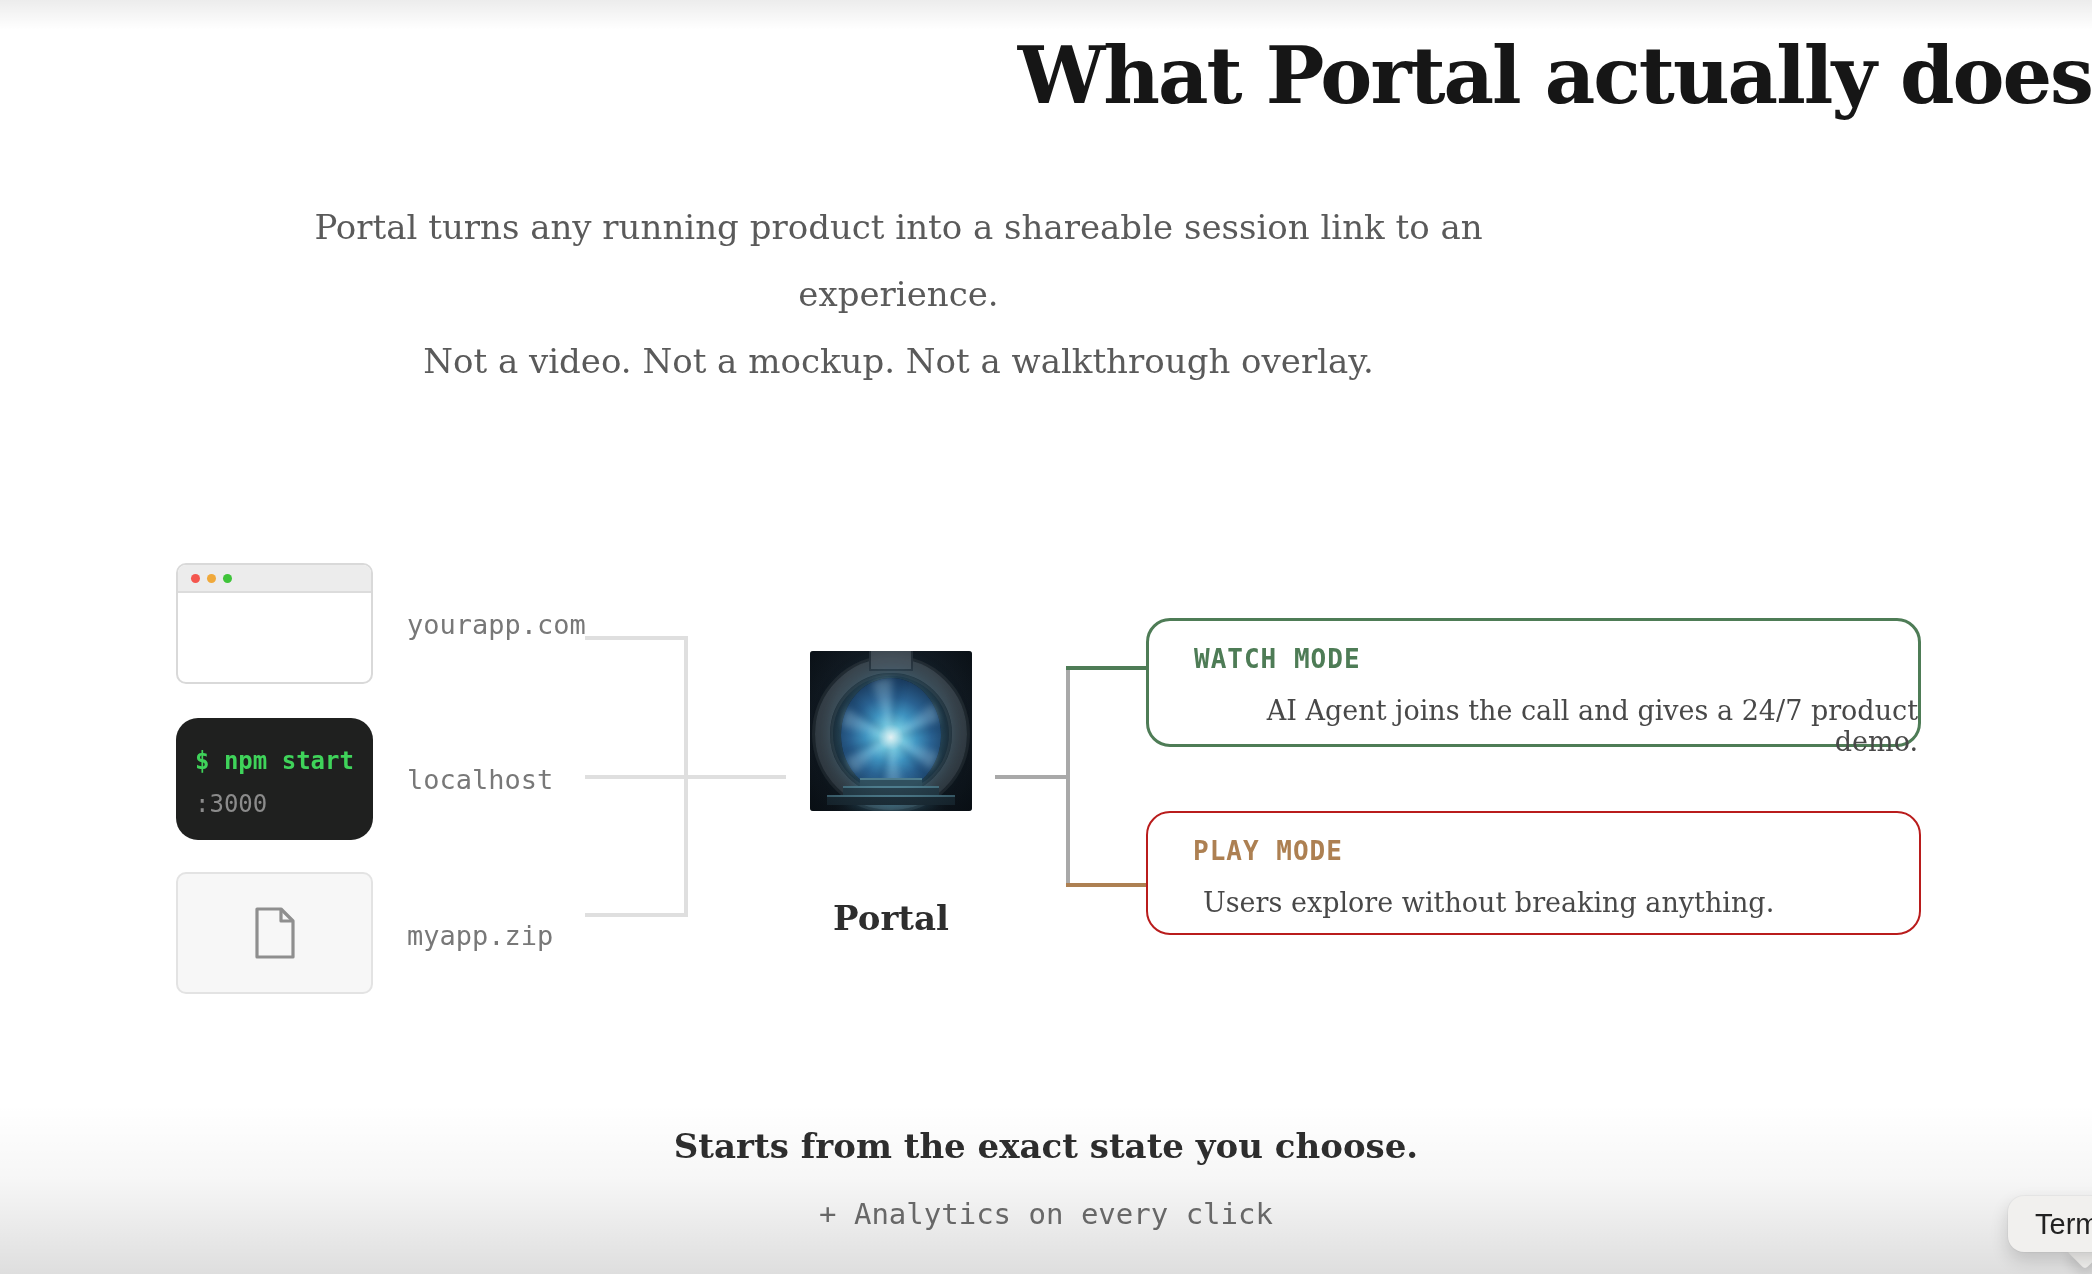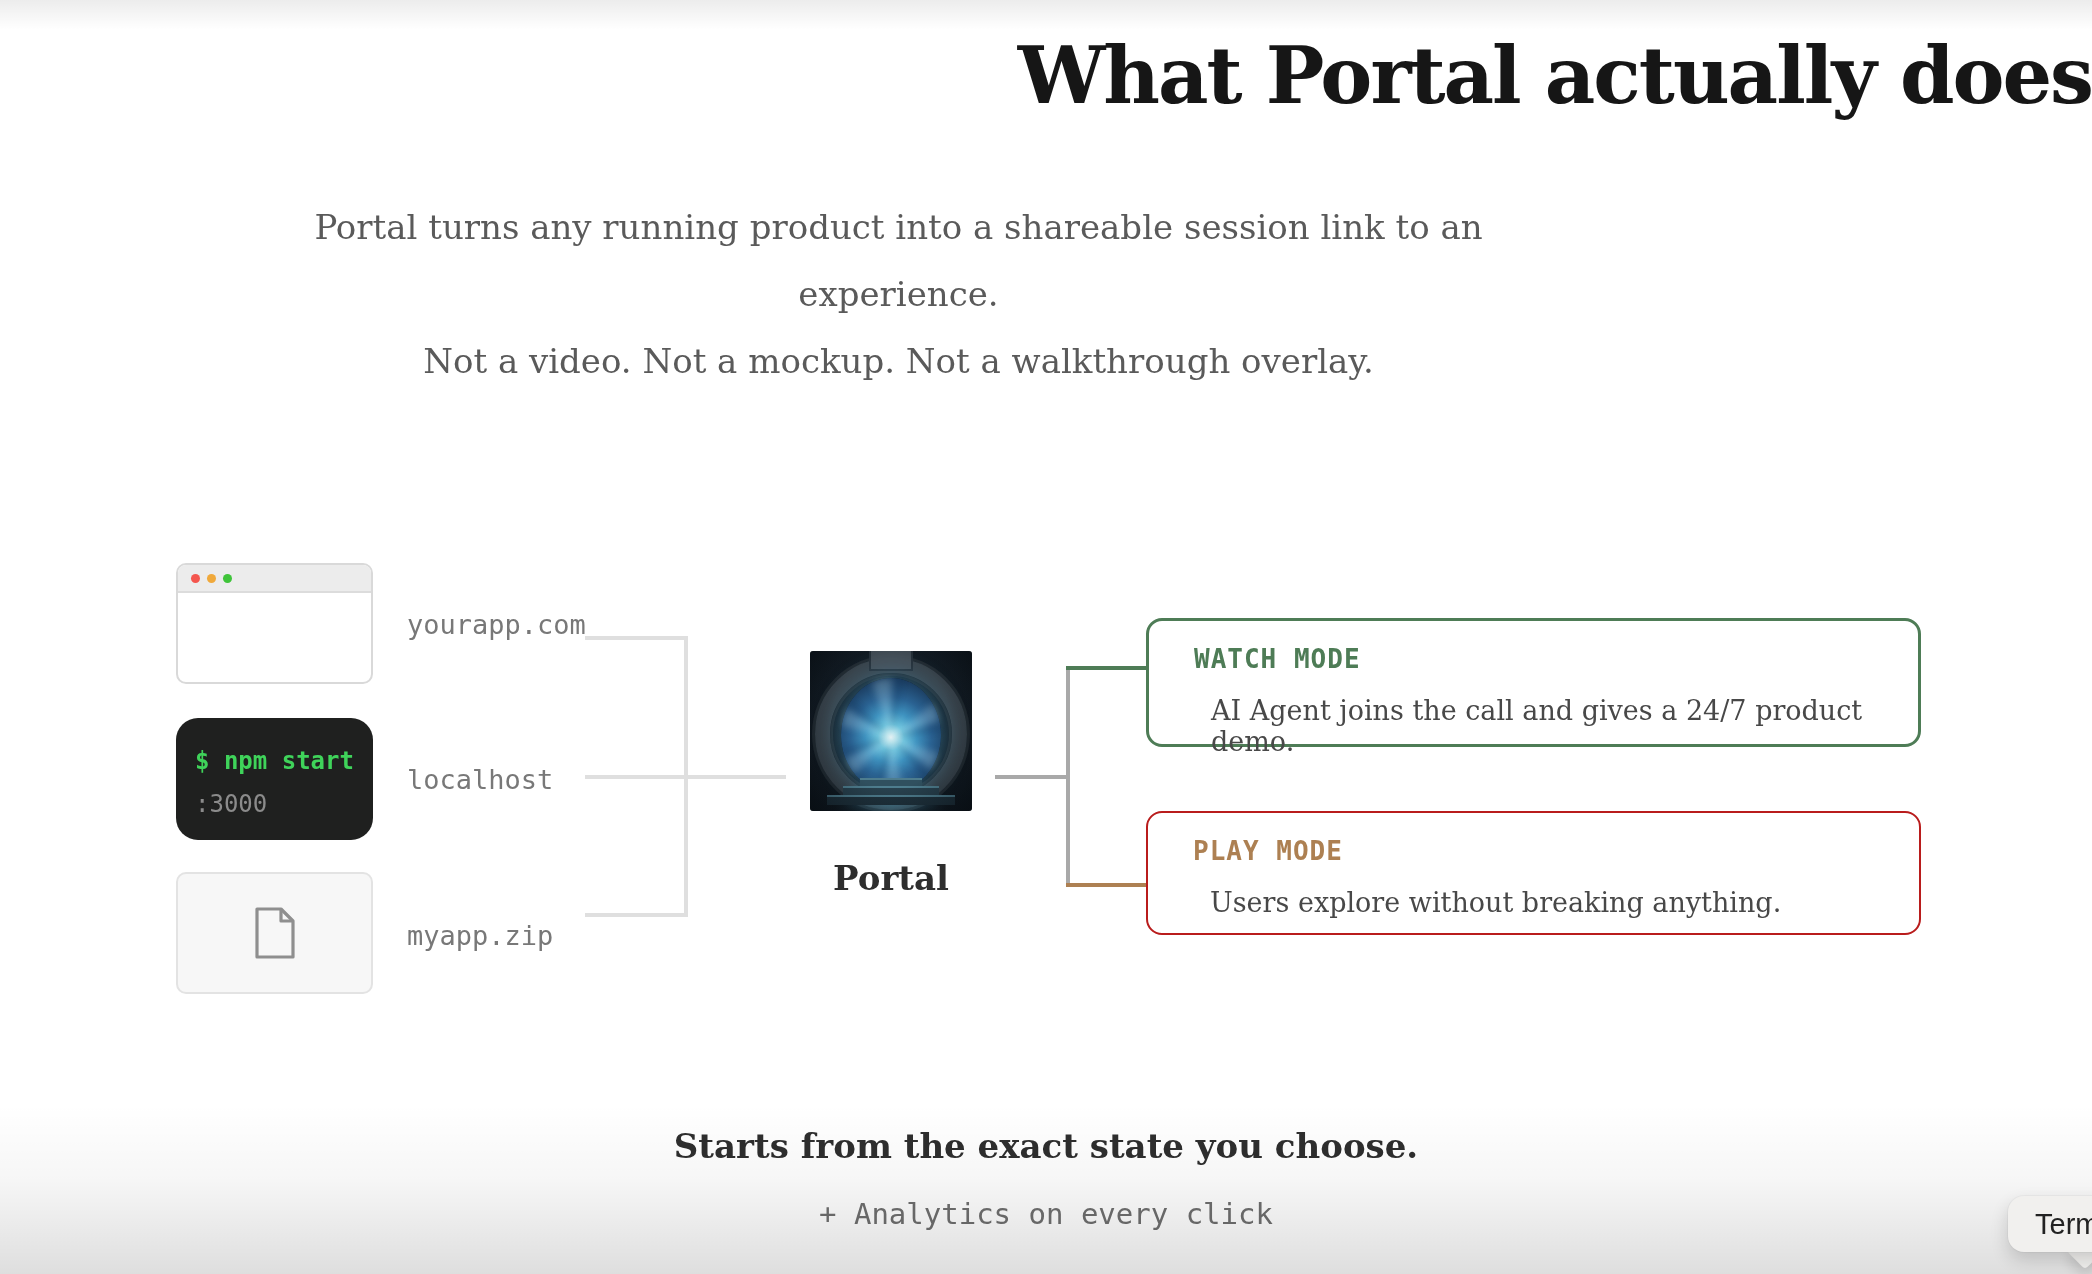--- a/index.html
+++ b/index.html
@@ -73,32 +73,32 @@
   .p-steps { position:absolute; left:0; bottom:6px; width:162px; }
   .p-steps div { margin:0 auto; border-top:2px solid #4e7d8e; }
   .p-step1 { width:62px; height:8px; background:#30505f; }
   .p-step2 { width:96px; height:9px; background:#28414e; }
   .p-step3 { width:128px; height:10px; background:#1f323d; }
   .p-glow { position:absolute; left:26px; bottom:0; width:110px; height:42px;
             background:radial-gradient(ellipse at 50% 100%, rgba(95,185,220,0.5), rgba(95,185,220,0) 70%);
             filter:blur(4px); }
   .p-vig { position:absolute; inset:0;
            background:radial-gradient(ellipse at 50% 45%, rgba(0,0,0,0) 52%, rgba(4,9,13,0.55) 100%); }
-  .portal-caption { position:absolute; left:810px; top:858px; width:162px; text-align:center;
+  .portal-caption { position:absolute; left:810px; top:898px; width:162px; text-align:center;
                     font-size:34px; font-weight:700; color:#2e2e2e; }
 
   
-  .mode-box { position:absolute; left:1146px; width:775px; background:#ffffff; border-radius:16px; }
+  .mode-box { position:absolute; left:1146px; width:775px; background:#ffffff; border-radius:24px; }
   .watch-box { top:618px; height:129px; border:3px solid #4e7c56; }
   .play-box  { top:811px; height:124px; border:2px solid #b91c1c; }
   .mode-title { position:absolute; left:45px; top:23px; font-family:"DejaVu Sans Mono", monospace;
                 font-size:26px; font-weight:700; letter-spacing:1px; }
   .watch-box .mode-title { color:#4e7c56; }
   .play-box .mode-title { color:#ad8052; }
-  .mode-desc { position:absolute; left:62px; top:74px; font-size:27px; color:#484848; }
+  .mode-desc { position:absolute; left:55px; top:74px; font-size:27px; color:#484848;text-align:right; }
 
   
   .footer-headline { position:absolute; left:0; top:1126px; width:2092px; text-align:center;
                      font-size:34px; font-weight:700; color:#2e2e2e; }
   .analytics-note { position:absolute; left:0; top:1197px; width:2092px; text-align:center;
                     font-family:"DejaVu Sans Mono", monospace; font-size:29px; color:#6f6f6f; }
 
   
   .cursor-tooltip { position:absolute; left:2008px; top:1196px; width:140px; height:56px;
                     background:#f1f0ee; border-radius:16px;

